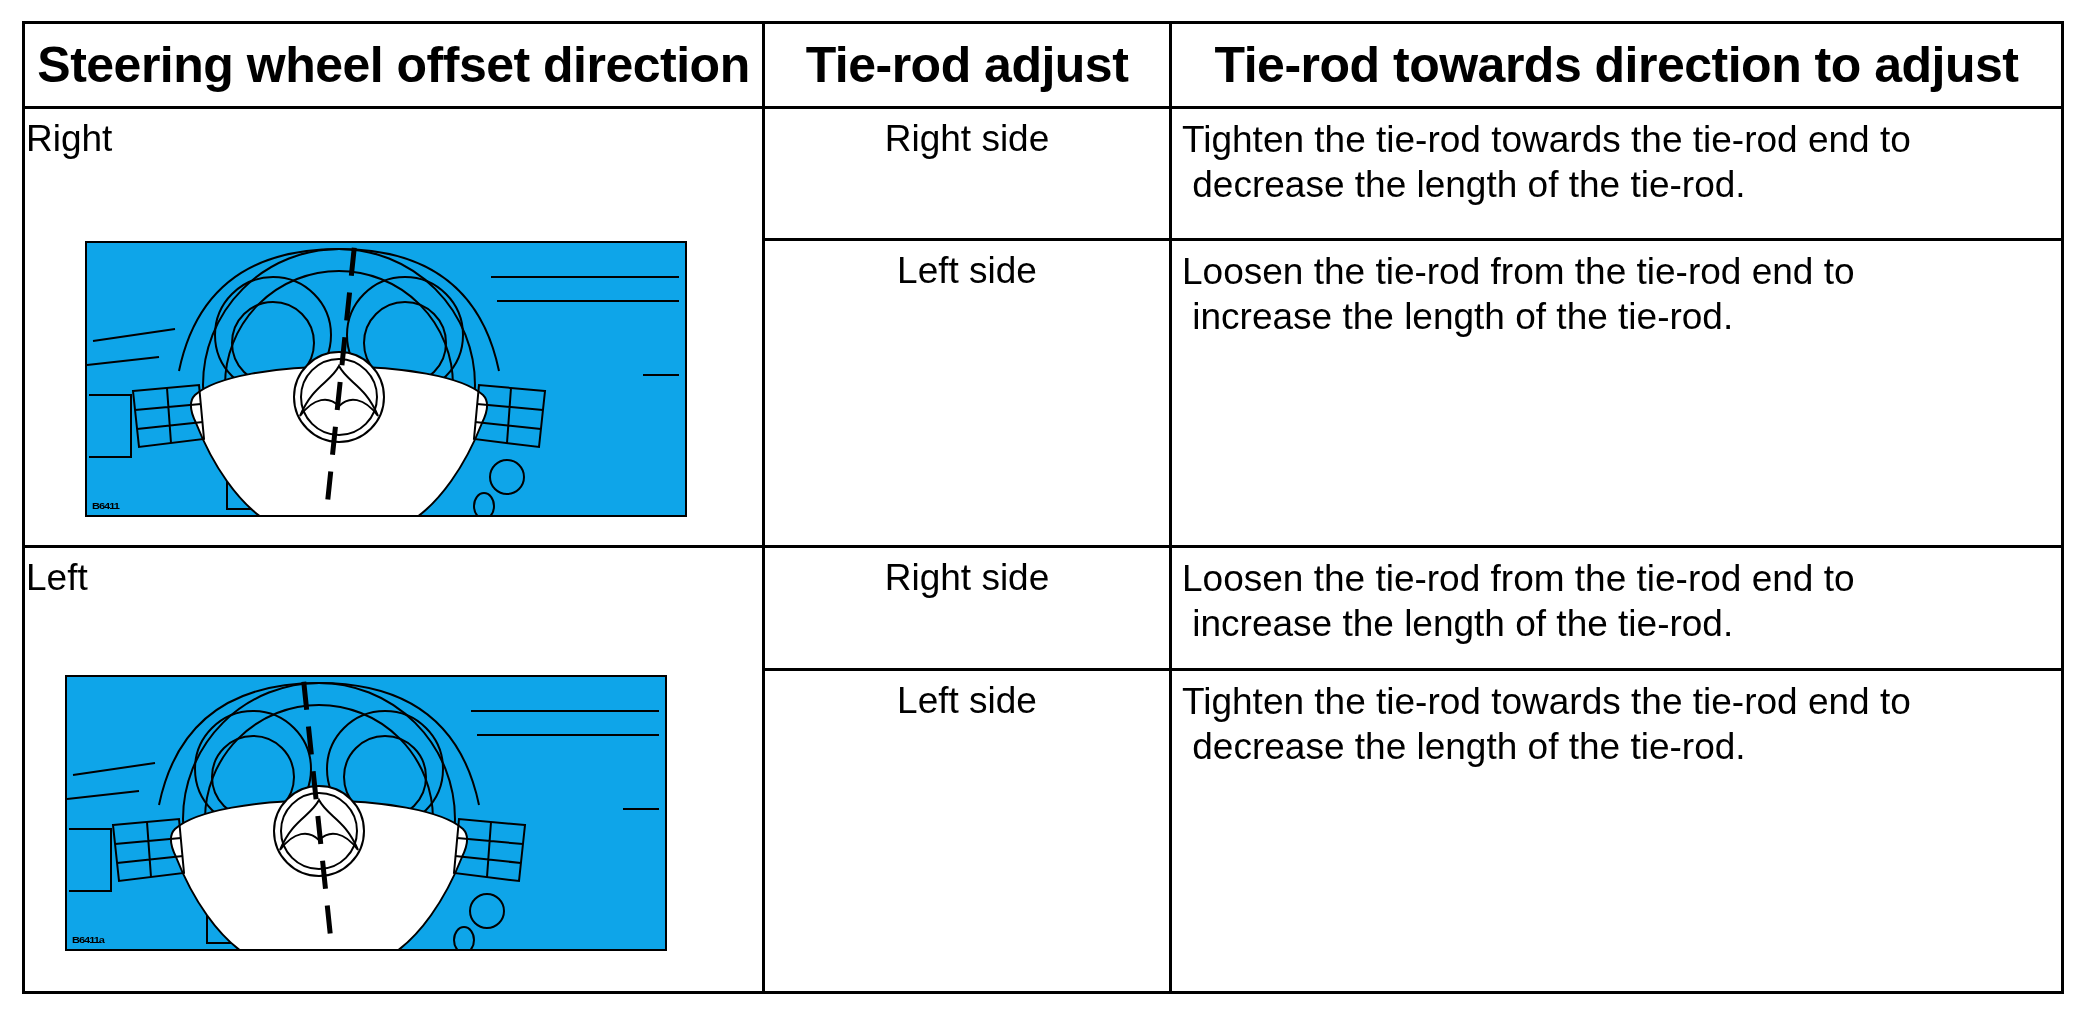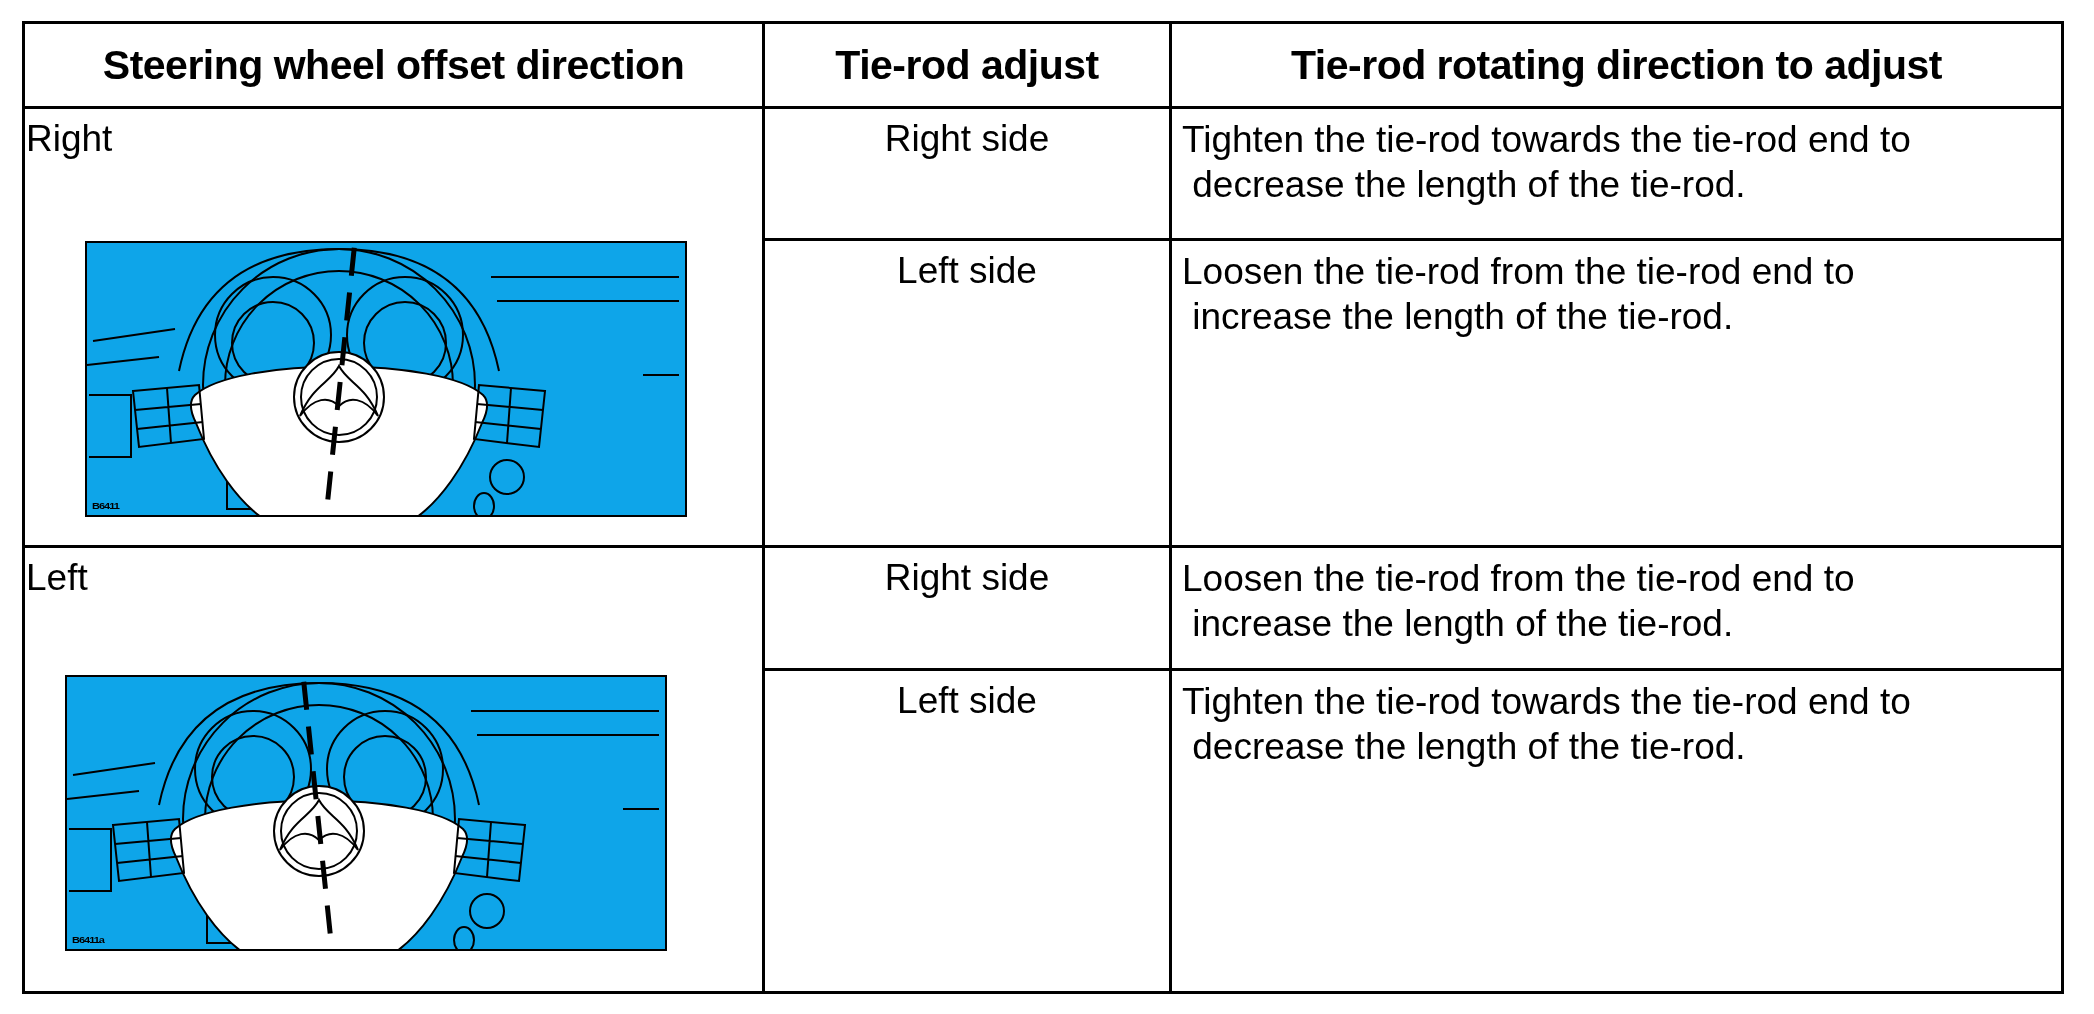--- a/index.html
+++ b/index.html
@@ -1,21 +1,21 @@
 <!DOCTYPE html>
 <html><head>
 <meta charset="utf-8">
 <style>
   html,body{margin:0;padding:0;background:#ffffff;}
   .page{position:relative;width:2094px;height:1014px;background:#fff;overflow:hidden;
         font-family:"Liberation Sans","DejaVu Sans",sans-serif;color:#000;}
   table.spec-table{position:absolute;left:22px;top:21px;width:2039px;
         border-collapse:collapse;table-layout:fixed;}
   .spec-table th,.spec-table td{border:3px solid #000;background:#fff;}
-  .spec-table th{height:80px;font-size:41px;font-weight:bold;text-align:center;vertical-align:middle;
+  .spec-table th{height:80px;font-size:50px;font-weight:bold;text-align:center;vertical-align:middle;
         letter-spacing:-0.5px;}
   td.dir-cell{position:relative;vertical-align:top;text-align:left;}
   .dir-label{font-size:37px;padding-top:8px;}
   td.side-cell{vertical-align:top;text-align:center;font-size:37px;padding-top:9px;}
   td.action-cell{vertical-align:top;text-align:left;font-size:37px;line-height:45px;
         padding:8px 6px 0 10px;white-space:pre-wrap;}
   .fig{position:absolute;width:598px;height:272px;border:2px solid #000;background:#0ea5e9;}
   .fig svg{display:block;}
   .figcode{position:absolute;left:5px;bottom:3px;font-size:11px;font-weight:bold;
         letter-spacing:-1px;color:#000;transform:scaleY(0.85);}
@@ -60,21 +60,21 @@
     <colgroup>
         <col style="width:740px">
         <col style="width:407px">
         <col style="width:892px">
       </colgroup>
 
     <tbody>
         <tr>
       <th>Steering wheel offset direction</th>
       <th>Tie-rod adjust</th>
-      <th>Tie-rod rotating direction to adjust</th>
+      <th>Tie-rod towards direction to adjust</th>
     </tr>
 
     <tr style="height:132px;">
       <td class="dir-cell" rowspan="2">
         <div class="dir-label">Right</div>
         <div class="fig" style="left:60px;top:132px;">
           <svg width="598" height="272" viewBox="0 0 598 272">
             <use href="#wheel-art"></use>
             <line x1="252" y1="4" x2="252" y2="270" stroke="#000" stroke-width="5" stroke-dasharray="28 17" transform="rotate(6 252 150)"></line>
           </svg>

